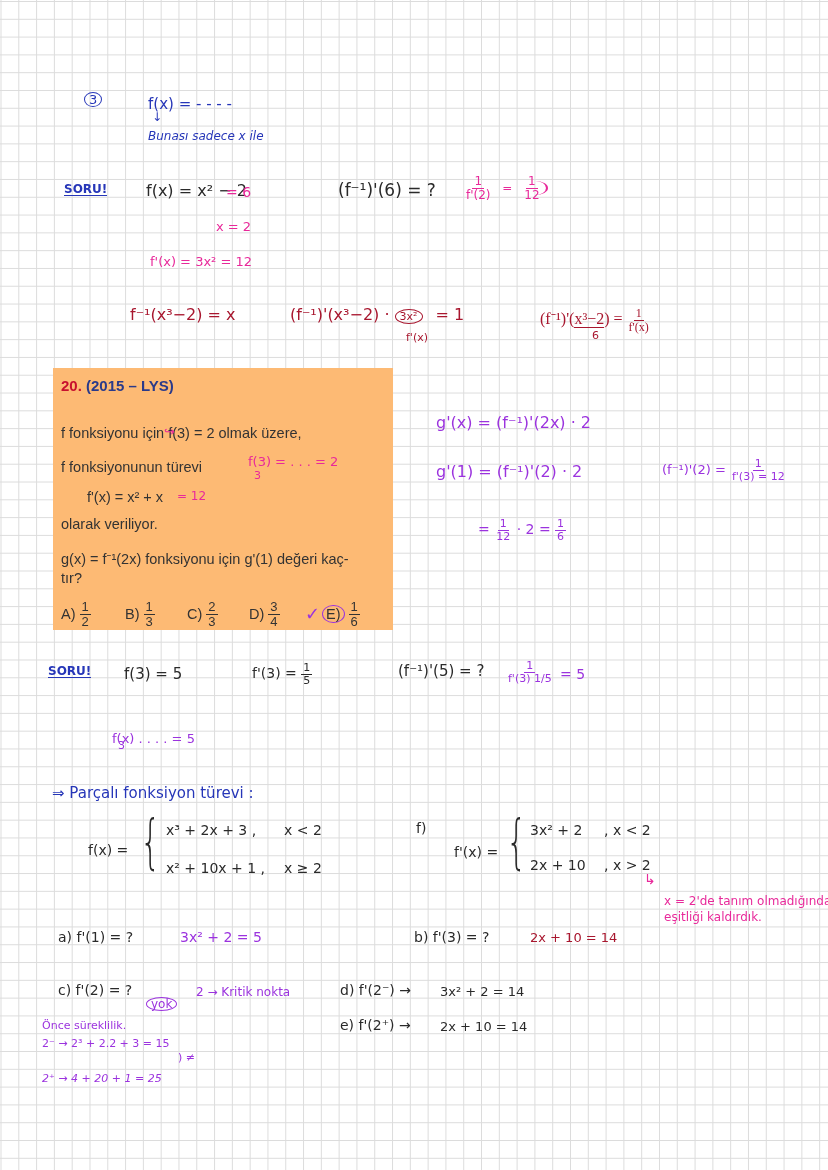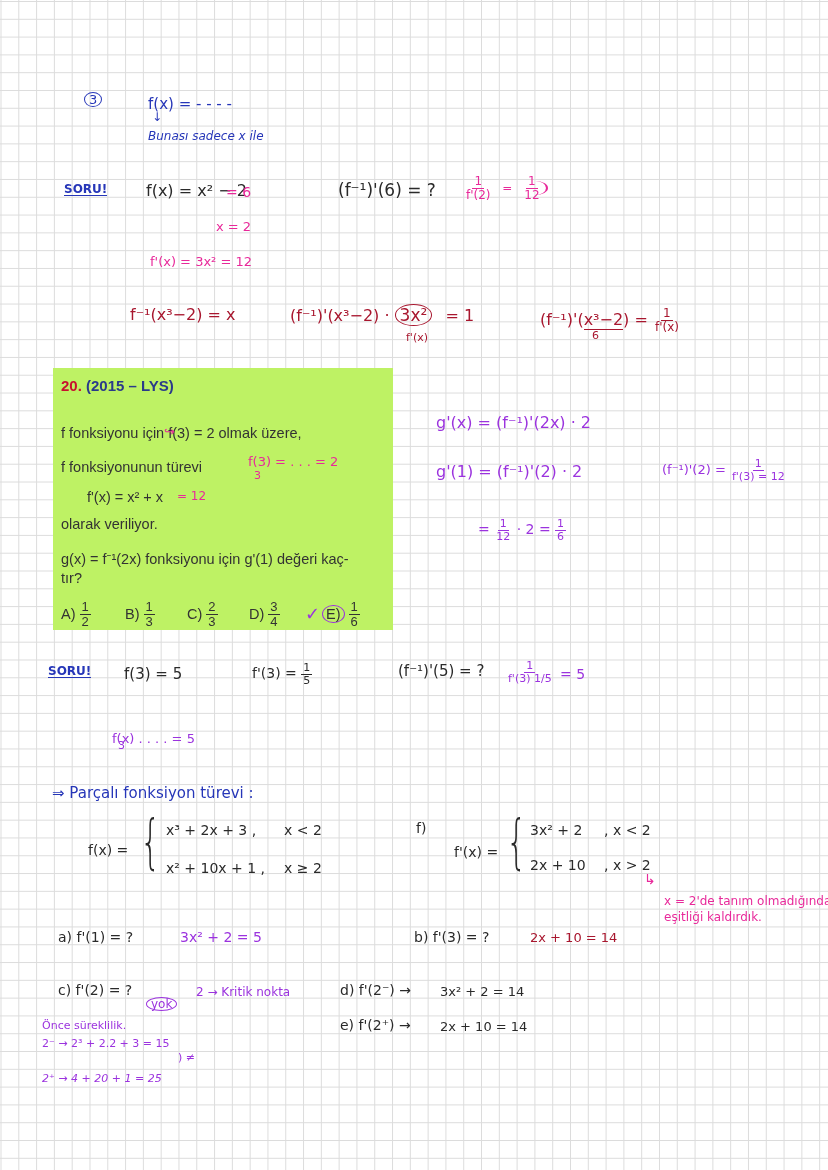--- a/index.html
+++ b/index.html
@@ -23,21 +23,21 @@
   .frac { display:inline-flex; flex-direction:column; align-items:center; vertical-align:middle; line-height:1.05; }
   .frac .num { border-bottom:1px solid currentColor; padding:0 2px; }
   .frac .den { padding:0 2px; }
   .circle { border:1.5px solid currentColor; border-radius:50%; padding:0 4px; }
   .circ-right { border-right:2px solid currentColor; border-radius:0 50% 50% 0; padding-right:4px; }
   .underline { border-bottom:1.5px solid currentColor; }
 
   
   .qbox {
     position:absolute; left:53px; top:368px; width:340px; height:262px;
-    background:#bef264; font-family:"Liberation Sans", sans-serif; color:#333;
+    background:#fdba74; font-family:"Liberation Sans", sans-serif; color:#333;
   }
   .qbox .line { position:absolute; left:8px; white-space:nowrap; font-size:14.5px; }
   .qbox .qnum { color:#c8102e; font-weight:bold; }
   .qbox .qyear { color:#2a3a8a; font-weight:bold; }
   .opt { position:absolute; top:232px; font-size:14.5px; display:flex; align-items:center; gap:4px; }
   .opt .frac { font-size:13px; }
   .opt .frac .num { border-bottom:1px solid #333; }
 
   .brace { position:absolute; font-size:58px; font-weight:100; color:#2a2a2a; line-height:1; transform:scaleX(0.55); }
 </style>
@@ -63,25 +63,25 @@
         <span class="num">1</span>
         <span class="den">12</span>
       </span></span>
 </div>
 <div class="hw pink s13" style="left:216px;top:220px;">x = 2</div>
 <div class="hw pink s13" style="left:150px;top:255px;">f'(x) = 3x² = 12</div>
 
 <div class="hw red s16" style="left:130px;top:307px;">f⁻¹(x³−2) = x</div>
 <div class="hw red s16" style="left:290px;top:307px;">
   <span>(f⁻¹)'(x³−2) ·</span>
-  <span class="circle" style="font-size:17px;">3x²</span>
+  <span class="circle" style="font-size:11px;">3x²</span>
   <span style="margin-left:8px;">= 1</span>
 </div>
 <div class="hw red s11" style="left:406px;top:332px;">f'(x)</div>
-<div class="hw red s16" style="left:540px;top:307px;">
+<div class="hw red s16" style="left:540px;top:307px;font-family:Liberation Serif, serif;">
   <span>(f⁻¹)'(</span><span class="underline">x³−2</span><span>) =</span>
   <span class="frac" style="font-size:12px;">
       <span class="num">1</span>
       <span class="den">f'(x)</span>
     </span>
 </div>
 <div class="hw red s11" style="left:592px;top:330px;">6</div>
 
 <div class="qbox">
   <div class="line" style="top:9px;font-size:15px;">

